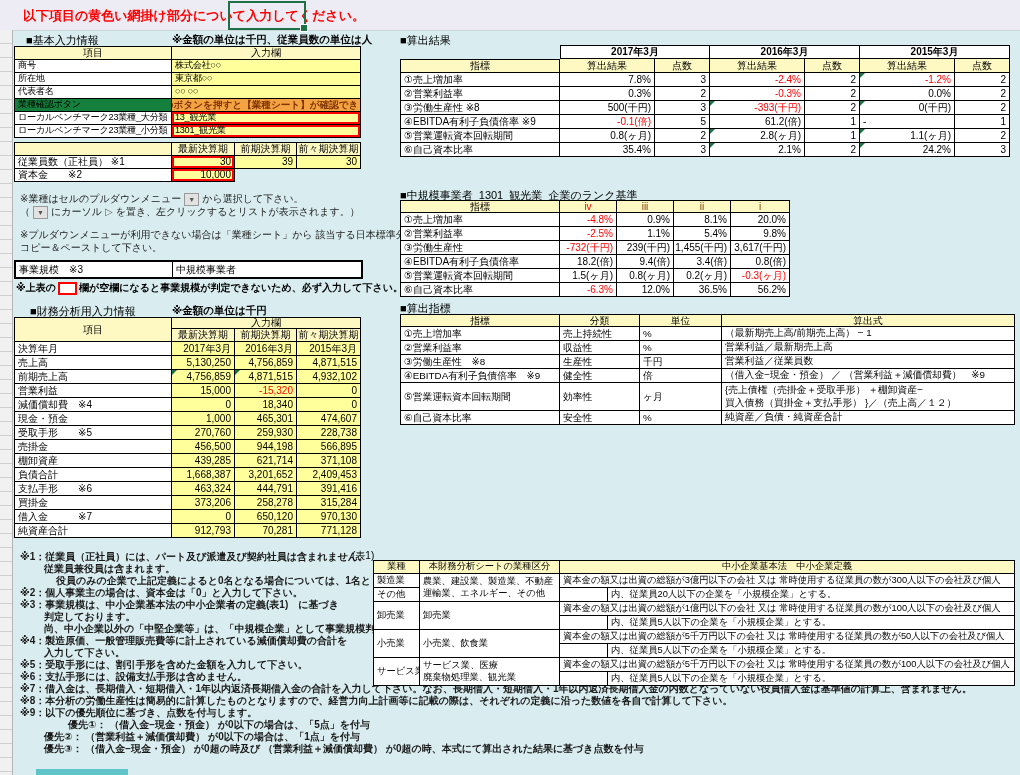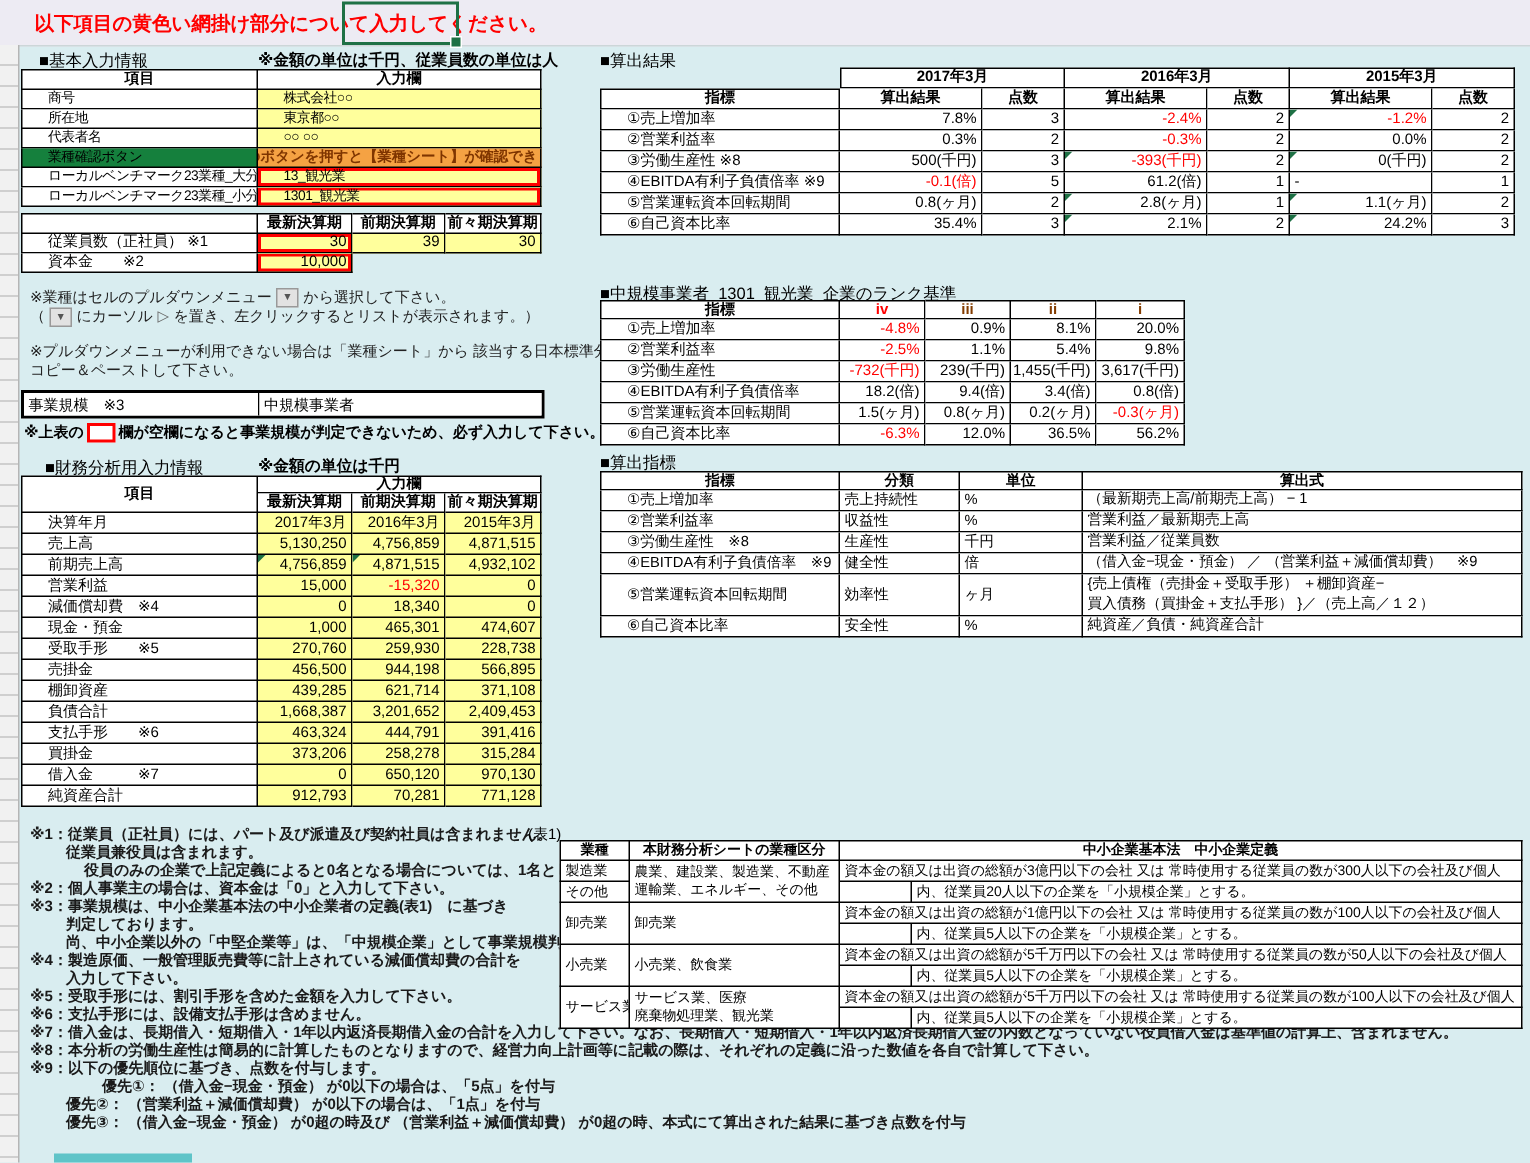--- a/index.html
+++ b/index.html
@@ -11,23 +11,23 @@
   #selbox .handle{position:absolute;right:-4px;bottom:-4px;width:6px;height:6px;background:#1e7145;border:1px solid #fff}
   #gutter{position:absolute;left:0;top:30px;width:12px;height:745px;
           background:repeating-linear-gradient(#f1f1f1 0 13px,#cfcfcf 13px 14px);border-right:1px solid #b5b5b5}
   .title{position:absolute;font-size:11px;white-space:nowrap}
   .bnote{position:absolute;font-size:10.5px;font-weight:bold;white-space:nowrap}
   .tbl{position:absolute;display:grid}
   .c{position:relative;border-right:1px solid #000;border-bottom:1px solid #000;display:flex;align-items:center;
      overflow:hidden;white-space:nowrap;background:#fff;line-height:1}
   .ct{border-top:1px solid #000}
   .cl{border-left:1px solid #000}
-  .hdr{background:#ffffff;justify-content:center;font-weight:bold}
+  .hdr{background:#fef9c3;justify-content:center;font-weight:normal}
   .yl{background:#ffff9c}
-  .lbl{padding-left:17px}
+  .lbl{padding-left:3px}
   .num{justify-content:flex-end;padding-right:3px}
   .left{justify-content:flex-start;padding-left:3px}
   .txt{padding-left:3px}
   .pre{white-space:pre-line;line-height:1.25}
   .red{color:#ff0000}
   .redbox{box-shadow:inset 0 0 0 2px #ff0000}
   .ghost{background:transparent;border:none}
   .greybg{background:#15803d}
   .btn{background:#f5a243;justify-content:center;font-weight:bold;color:#7f3500;font-size:9.6px;cursor:pointer}
   .tri:before{content:"";position:absolute;left:0;top:0;border-top:5px solid #1e7145;border-right:5px solid transparent}

